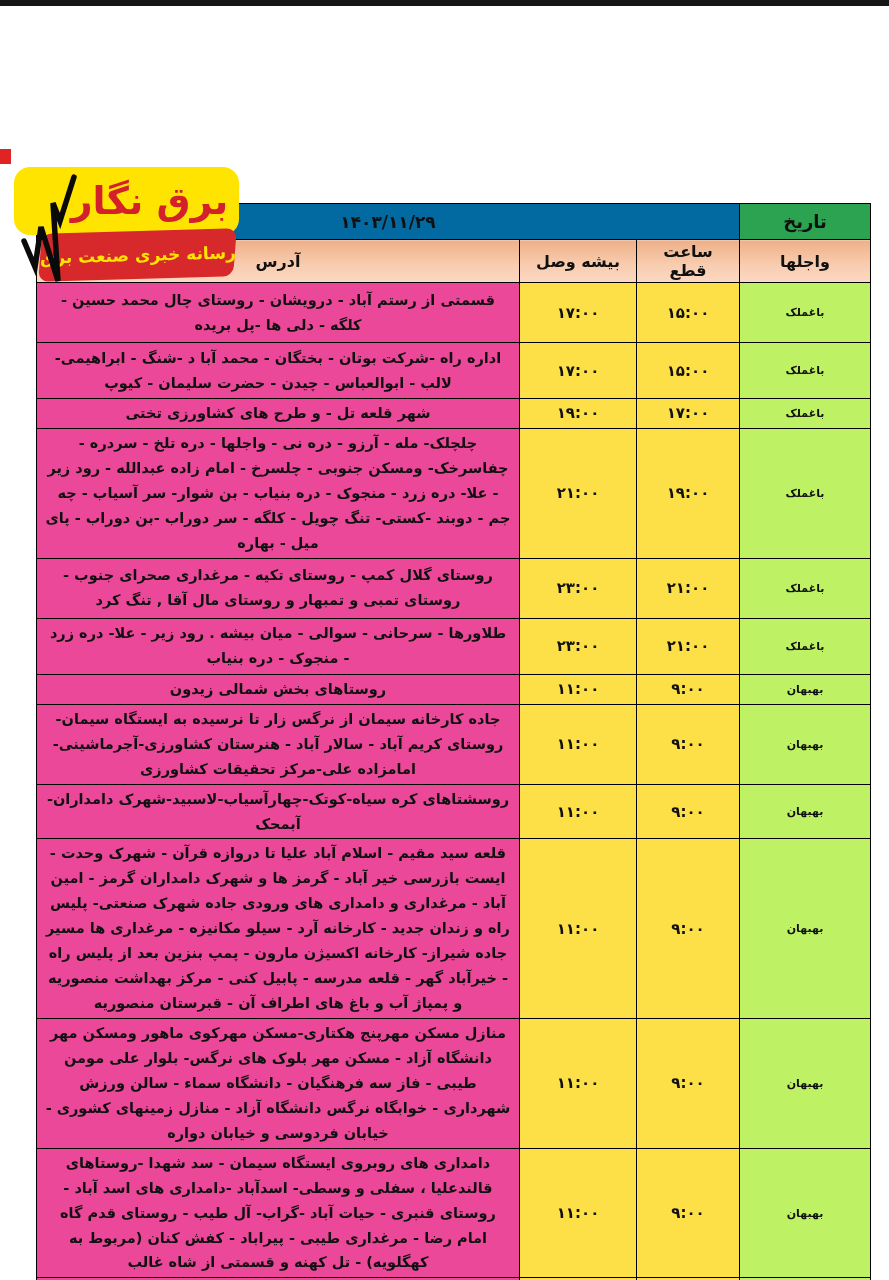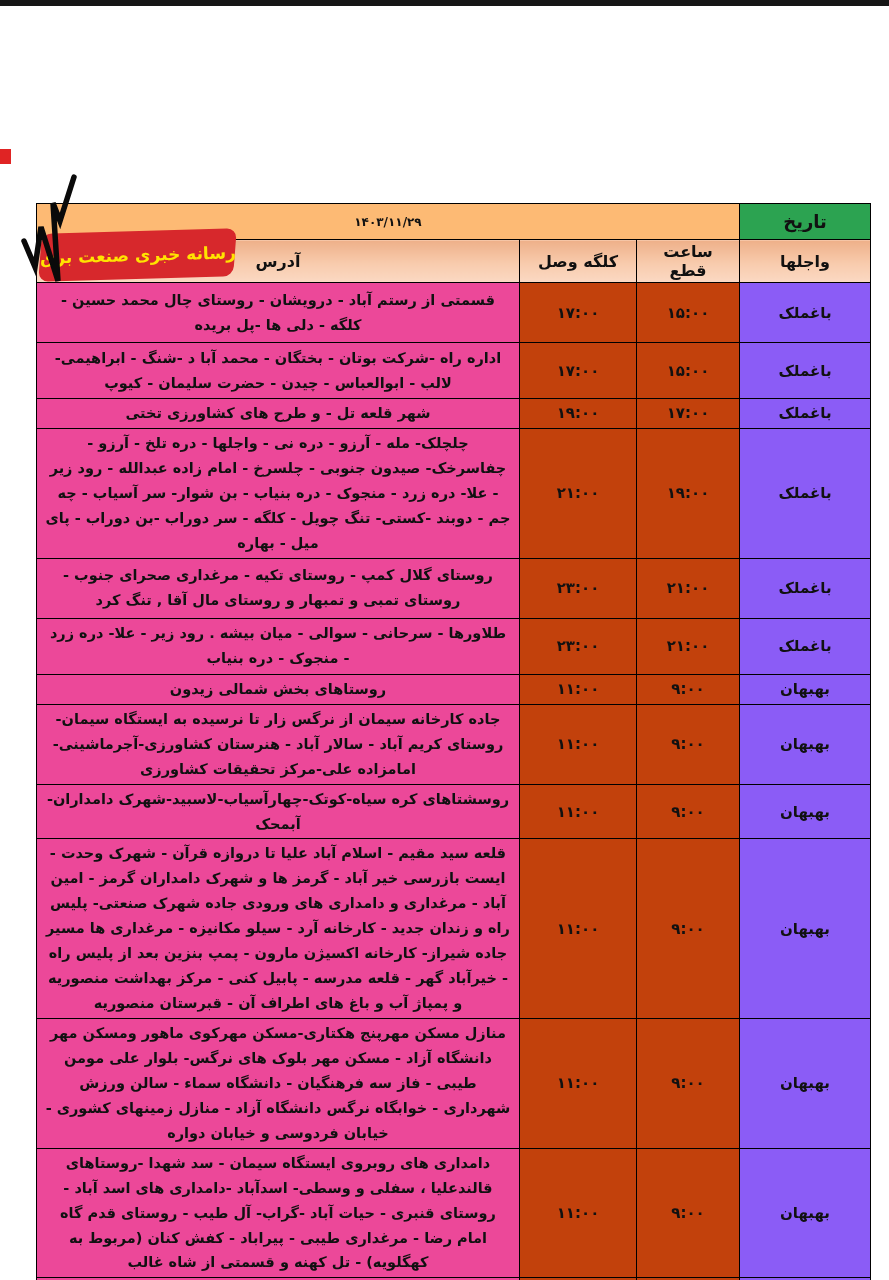--- a/index.html
+++ b/index.html
@@ -17,27 +17,27 @@
     border:1.6px solid #000;box-sizing:border-box;
     font-weight:bold;color:#111;text-align:center;vertical-align:middle;
     padding:2px 8px;
   }
   .col-city{width:131px;}
   .col-cut{width:103px;}
   .col-restore{width:117px;}
   .col-address{width:483px;}
 
   td.date-label{background:#2CA351;color:#07230f;font-size:18px;height:36px;}
-  td.date-bar{background:#fdba74;font-size:12px;letter-spacing:1px;}
+  td.date-bar{background:#0369a1;font-size:17px;letter-spacing:1px;}
   tr.cols-head td{
     background:linear-gradient(180deg,#eeb089 0%,#f8cbad 55%,#fbd9c3 100%);
     font-size:16px;height:27px;margin-top:24px;
   }
-  td.city{background:#8b5cf6;font-size:15px;}
-  td.time{background:#c2410c;font-size:15px;}
+  td.city{background:#bef264;font-size:11px;}
+  td.time{background:#fde047;font-size:15px;}
   td.addr{background:#ec4899;font-size:14.5px;line-height:1.72;}
 
   tbody tr:nth-child(1) td{height:60px;}
   tbody tr:nth-child(2) td{height:56px;}
   tbody tr:nth-child(3) td{height:27px;text-align:center;}
   tbody tr:nth-child(4) td{height:110px;}
   tbody tr:nth-child(5) td{height:60px;}
   tbody tr:nth-child(6) td{height:56px;}
   tbody tr:nth-child(7) td{height:27px;margin-left:12px;}
   tbody tr:nth-child(8) td{height:80px;}
@@ -85,21 +85,21 @@
         <col class="col-address">
     </colgroup>
     <thead>
       <tr>
         <td class="date-label">تاریخ</td>
         <td class="date-bar" colspan="3">۱۴۰۳/۱۱/۲۹</td>
       </tr>
       <tr class="cols-head">
         <td>واجلها</td>
         <td>ساعت قطع</td>
-        <td>کلگه وصل</td>
+        <td>بیشه وصل</td>
         <td>آدرس</td>
       </tr>
     </thead>
     <tbody>
   <tr>
     <td class="city">باغملک</td>
     <td class="time">۱۵:۰۰</td>
     <td class="time">۱۷:۰۰</td>
     <td class="addr">قسمتی از رستم آباد - درویشان - روستای چال محمد حسین - کلگه - دلی ها -پل بریده</td>
   </tr>
@@ -115,21 +115,21 @@
     <td class="city">باغملک</td>
     <td class="time">۱۷:۰۰</td>
     <td class="time">۱۹:۰۰</td>
     <td class="addr">شهر قلعه تل - و طرح های کشاورزی تختی</td>
   </tr>
 
   <tr>
     <td class="city">باغملک</td>
     <td class="time">۱۹:۰۰</td>
     <td class="time">۲۱:۰۰</td>
-    <td class="addr">چلچلک- مله  - آرزو - دره نی - واجلها - دره تلخ - آرزو - چفاسرخک- صیدون جنوبی - چلسرخ - امام زاده عبدالله - رود زیر - علا- دره زرد - منجوک - دره بنیاب - بن شوار- سر آسیاب - چه جم - دوبند -کستی- تنگ چویل - کلگه - سر دوراب -بن دوراب - پای میل - بهاره</td>
+    <td class="addr">چلچلک- مله  - آرزو - دره نی - واجلها - دره تلخ - سردره - چفاسرخک- ومسکن جنوبی - چلسرخ - امام زاده عبدالله - رود زیر - علا- دره زرد - منجوک - دره بنیاب - بن شوار- سر آسیاب - چه جم - دوبند -کستی- تنگ چویل - کلگه - سر دوراب -بن دوراب - پای میل - بهاره</td>
   </tr>
 
   <tr>
     <td class="city">باغملک</td>
     <td class="time">۲۱:۰۰</td>
     <td class="time">۲۳:۰۰</td>
     <td class="addr">روستای گلال کمپ - روستای تکیه - مرغداری صحرای جنوب - روستای تمبی و تمبهار و روستای مال آقا , تنگ کرد</td>
   </tr>
 
   <tr>
@@ -186,19 +186,22 @@
     <td class="time">۱۱:۰۰</td>
     <td class="time">۱۳:۰۰</td>
     <td class="addr">کلانتری ۱۲ تا میدان بیدبلند-خ شریعتی</td>
   </tr>
 </tbody>
   </table>
 </div>
 
 <div class="logo">
   <div class="corner-chip"></div>
+  <div class="badge">
+    <div class="title">برق نگار</div>
+  </div>
   <div class="ribbon">
     <div class="subtitle">رسانه خبری صنعت برق</div>
   </div>
   <svg class="pulse" width="78" height="138" viewBox="0 0 78 138">
     <path d="M66 18 L52 62 L45 44 L50 122 L33 68 L27 108 L16 82" fill="none" stroke="#0a0a0a" stroke-width="5.5" stroke-linejoin="miter" stroke-linecap="round"></path>
   </svg>
 </div>
 
 </body></html>

